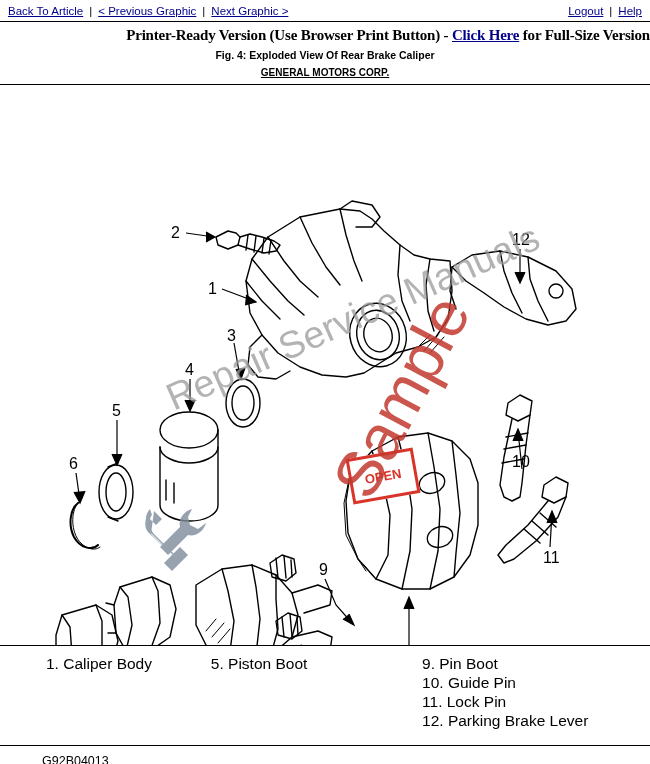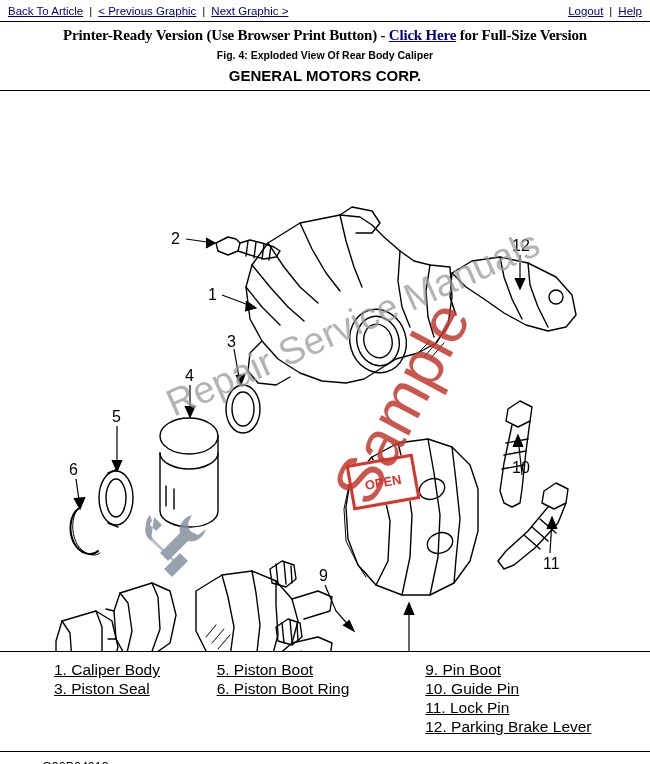--- a/index.html
+++ b/index.html
@@ -54,37 +54,39 @@
     text-align: center;
     padding-top: 5px;
     border-bottom: 1px solid #000;
     padding-bottom: 6px;
   }
   .printer-line {
     font-family: "Liberation Serif", serif;
     font-size: 15px;
     font-weight: bold;
     letter-spacing: -0.2px;
+    text-align: right;
   }
   .printer-line .clickhere {
     color: #00008B;
     text-decoration: underline;
     cursor: pointer;
   }
   .fig-line {
     font-family: "Liberation Sans", sans-serif;
     font-size: 10.5px;
     font-weight: bold;
     margin-top: 5px;
   }
   .corp-line {
     font-family: "Liberation Sans", sans-serif;
-    font-size: 15px;
+    font-size: 10px;
     font-weight: bold;
     margin-top: 6px;
+    text-decoration: underline;
   }
 
   
   .figure-area {
     position: relative;
     width: 650px;
     height: 560px;
     overflow: hidden;
   }
   .figure-svg {
@@ -152,22 +154,21 @@
   
   .legend {
     position: relative;
     width: 650px;
     height: 100px;
     border-top: 1px solid #000;
     box-sizing: border-box;
   }
   .legend-cols {
     display: flex;
-    padding: 8px 0 0 12px;
-    text-decoration: underline;
+    padding: 8px 0 0 4px;
   }
   .legend-col {
     font-family: "Liberation Sans", sans-serif;
     font-size: 15.5px;
     line-height: 19px;
   }
   .legend-col.c1 { width: 205px; padding-left: 42px; box-sizing: border-box;}
   .legend-col.c2 { width: 205px; padding-left: 10px; box-sizing: border-box;}
   .legend-col.c3 { width: 240px; padding-left: 0px; box-sizing: border-box; margin-left: 26px;}
   .legend-item { white-space: nowrap; }
@@ -199,21 +200,21 @@
     <span class="nav-link">Logout</span>
     <span class="nav-sep">|</span>
     <span class="nav-link">Help</span>
   </div>
 </div>
 
 <div class="header">
   <div class="printer-line">
     <span>Printer-Ready Version (Use Browser Print Button) - </span><span class="clickhere">Click Here</span><span> for Full-Size Version</span>
   </div>
-  <div class="fig-line">Fig. 4: Exploded View Of Rear Body Caliper</div>
+  <div class="fig-line">Fig. 4: Exploded View Of Rear Brake Caliper</div>
   <div class="corp-line">GENERAL MOTORS CORP.</div>
 </div>
 
 <div class="figure-area">
 
   <svg class="figure-svg" width="650" height="560" viewBox="0 0 650 560">
     <g fill="none" stroke="#000" stroke-width="1.4" stroke-linejoin="round" stroke-linecap="round">
 
       <path d="M246 196 L252 174 L268 152 L300 132 L340 124 L360 126 L372 134
                L384 146 L400 160 L414 170 L430 174 L450 176
@@ -389,25 +390,23 @@
     <span>OPEN</span>
   </div>
 
   <div class="wm-sample">Sample</div>
 </div>
 
 <div class="legend">
   <div class="legend-cols">
     <div class="legend-col c1">
       <div class="legend-item">1. Caliper Body</div>
-      <div class="legend-item">3. Piston Seal</div>
     </div>
     <div class="legend-col c2">
       <div class="legend-item">5. Piston Boot</div>
-      <div class="legend-item">6. Piston Boot Ring</div>
     </div>
     <div class="legend-col c3">
       <div class="legend-item">9. Pin Boot</div>
       <div class="legend-item">10. Guide Pin</div>
       <div class="legend-item">11. Lock Pin</div>
       <div class="legend-item">12. Parking Brake Lever</div>
     </div>
   </div>
 </div>
 

